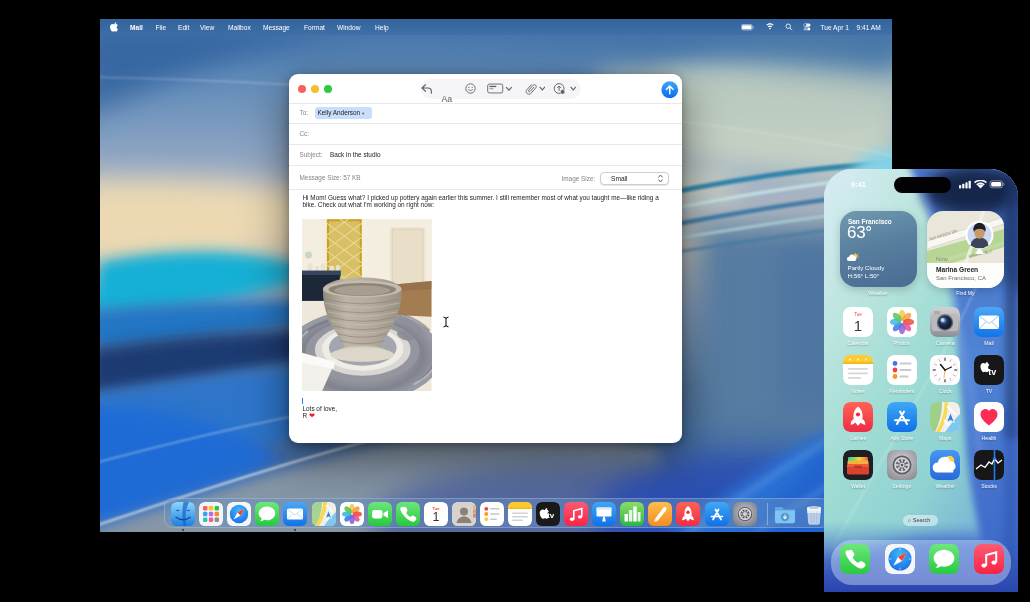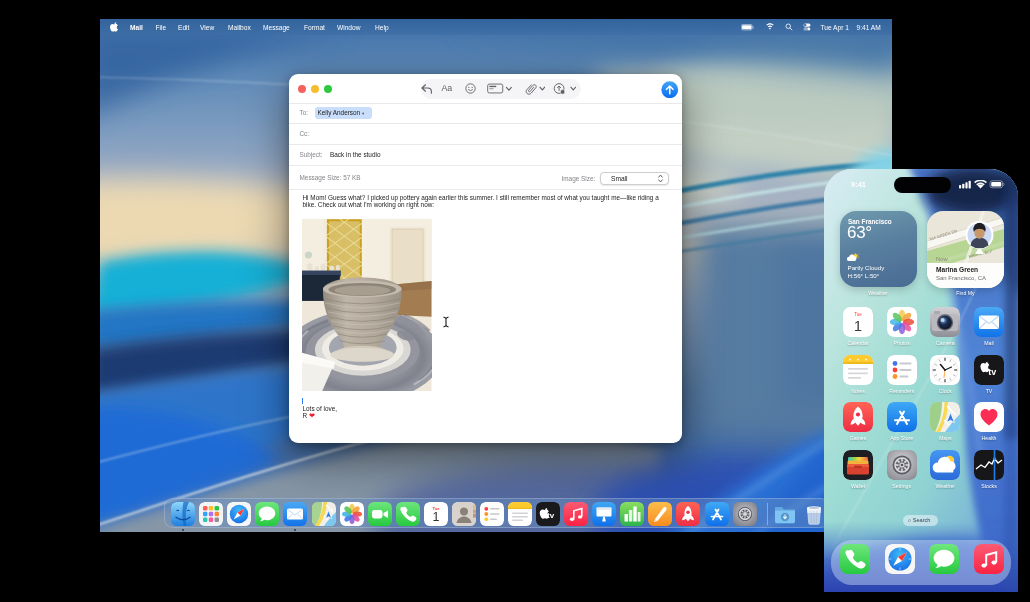--- a/index.html
+++ b/index.html
@@ -388,21 +388,21 @@
     </div>
     <div id="mailwin">
       <div style="position:absolute;left:132px;top:4.5px;width:160px;height:20.5px;border-radius:10.2px;background:#f5f5f7;"></div>
       <div class="tl" style="left:9.4px;background:#f5615c;"></div>
       <div class="tl" style="left:22px;background:#f6bd2f;"></div>
       <div class="tl" style="left:34.5px;background:#2fc841;"></div>
 
       <svg style="position:absolute;left:131px;top:8.5px" width="13" height="12" viewBox="0 0 20 18">
         <path d="M8.5,2.5 L3,7.5 L8.5,12.5 M3,7.5 L12,7.5 c3.5,0 5.5,2.5 5.5,5.5 l0,2.5" stroke="#5f5f66" stroke-width="1.7" fill="none" stroke-linejoin="round" stroke-linecap="round"></path>
       </svg>
-      <div style="position:absolute;left:152.5px;top:9px;color:#5f5f66;font-size:8.8px;">Aa</div>
+      <div style="position:absolute;left:152.5px;top:20px;color:#5f5f66;font-size:8.8px;">Aa</div>
       <svg style="position:absolute;left:176px;top:9px" width="11" height="11" viewBox="0 0 16 16">
         <circle cx="8" cy="8" r="6.8" stroke="#5f5f66" stroke-width="1.3" fill="none"></circle>
         <circle cx="5.6" cy="6.3" r="0.9" fill="#5f5f66"></circle>
           <circle cx="10.4" cy="6.3" r="0.9" fill="#5f5f66"></circle>
         <path d="M5,9.8 q3,2.8 6,0" stroke="#5f5f66" stroke-width="1.2" fill="none" stroke-linecap="round"></path>
       </svg>
       <svg style="position:absolute;left:198px;top:9px" width="26px" height="11" viewBox="0 0 38 16">
         <rect x="1" y="1.5" width="22" height="13" rx="2.5" stroke="#5f5f66" stroke-width="1.3" fill="none"></rect>
         <rect x="3.5" y="4" width="10" height="2" fill="#5f5f66"></rect>
           <rect x="3.5" y="7.5" width="6" height="1.6" fill="#9a9aa0"></rect>

